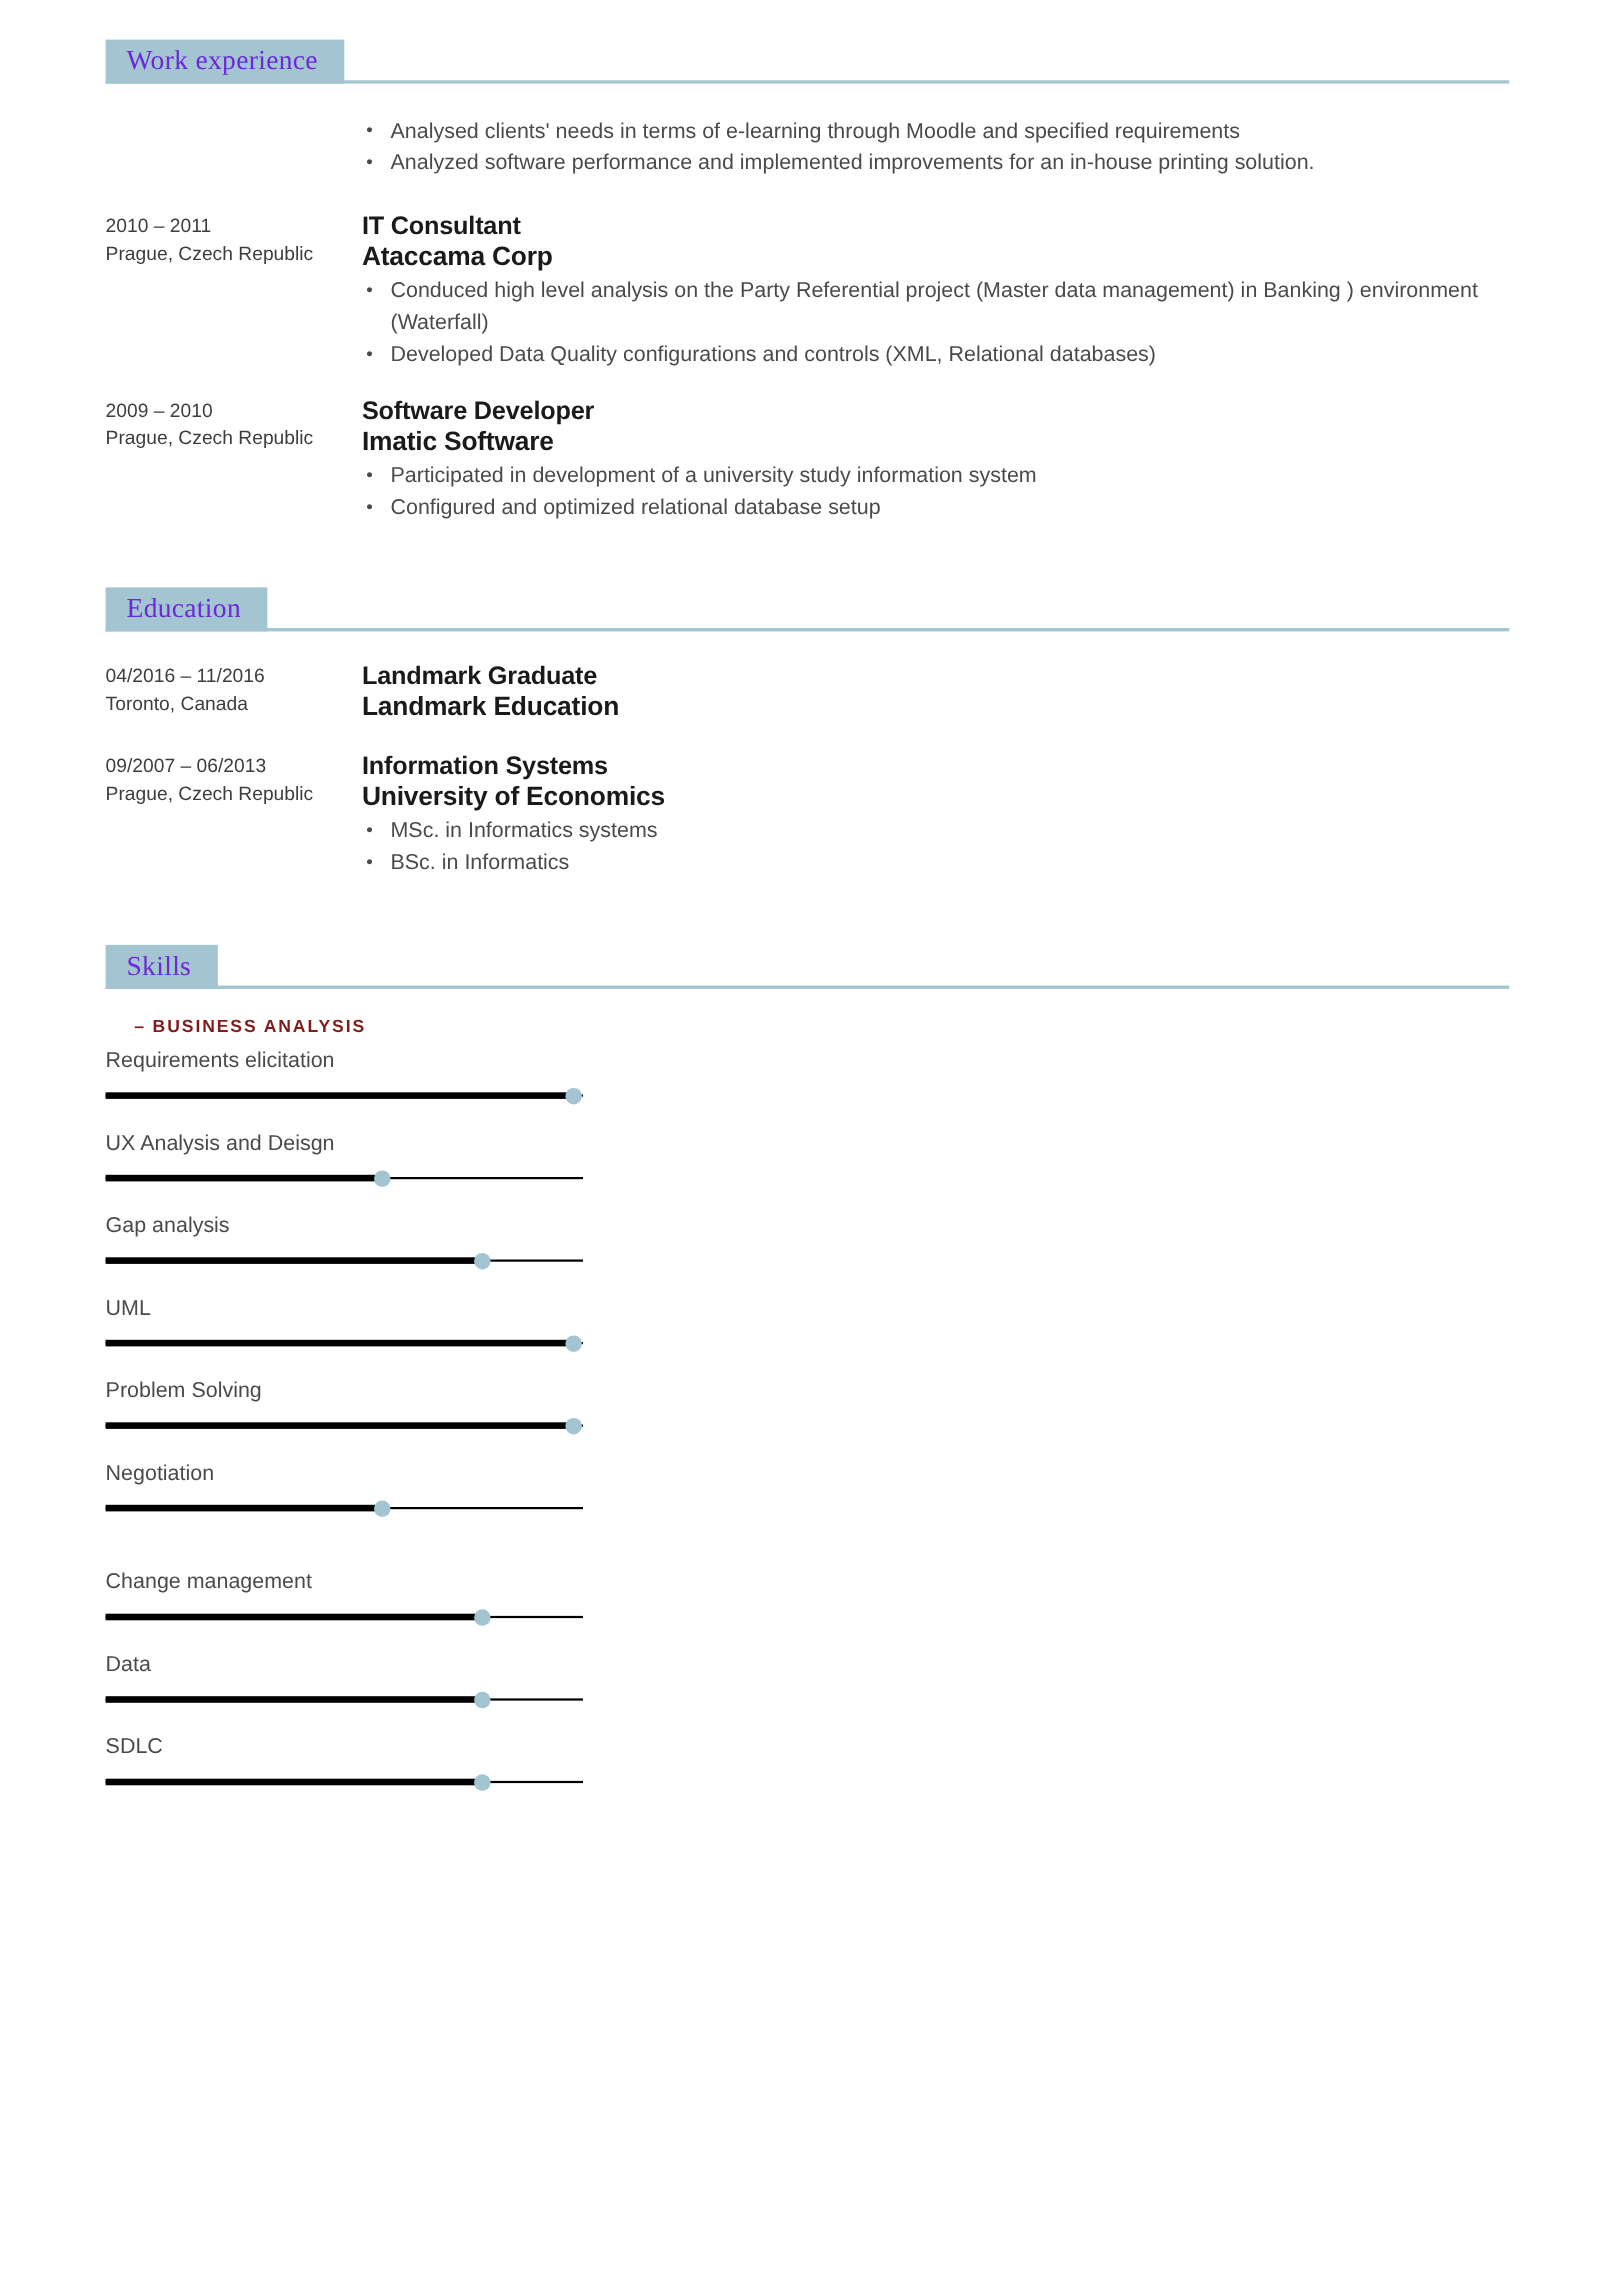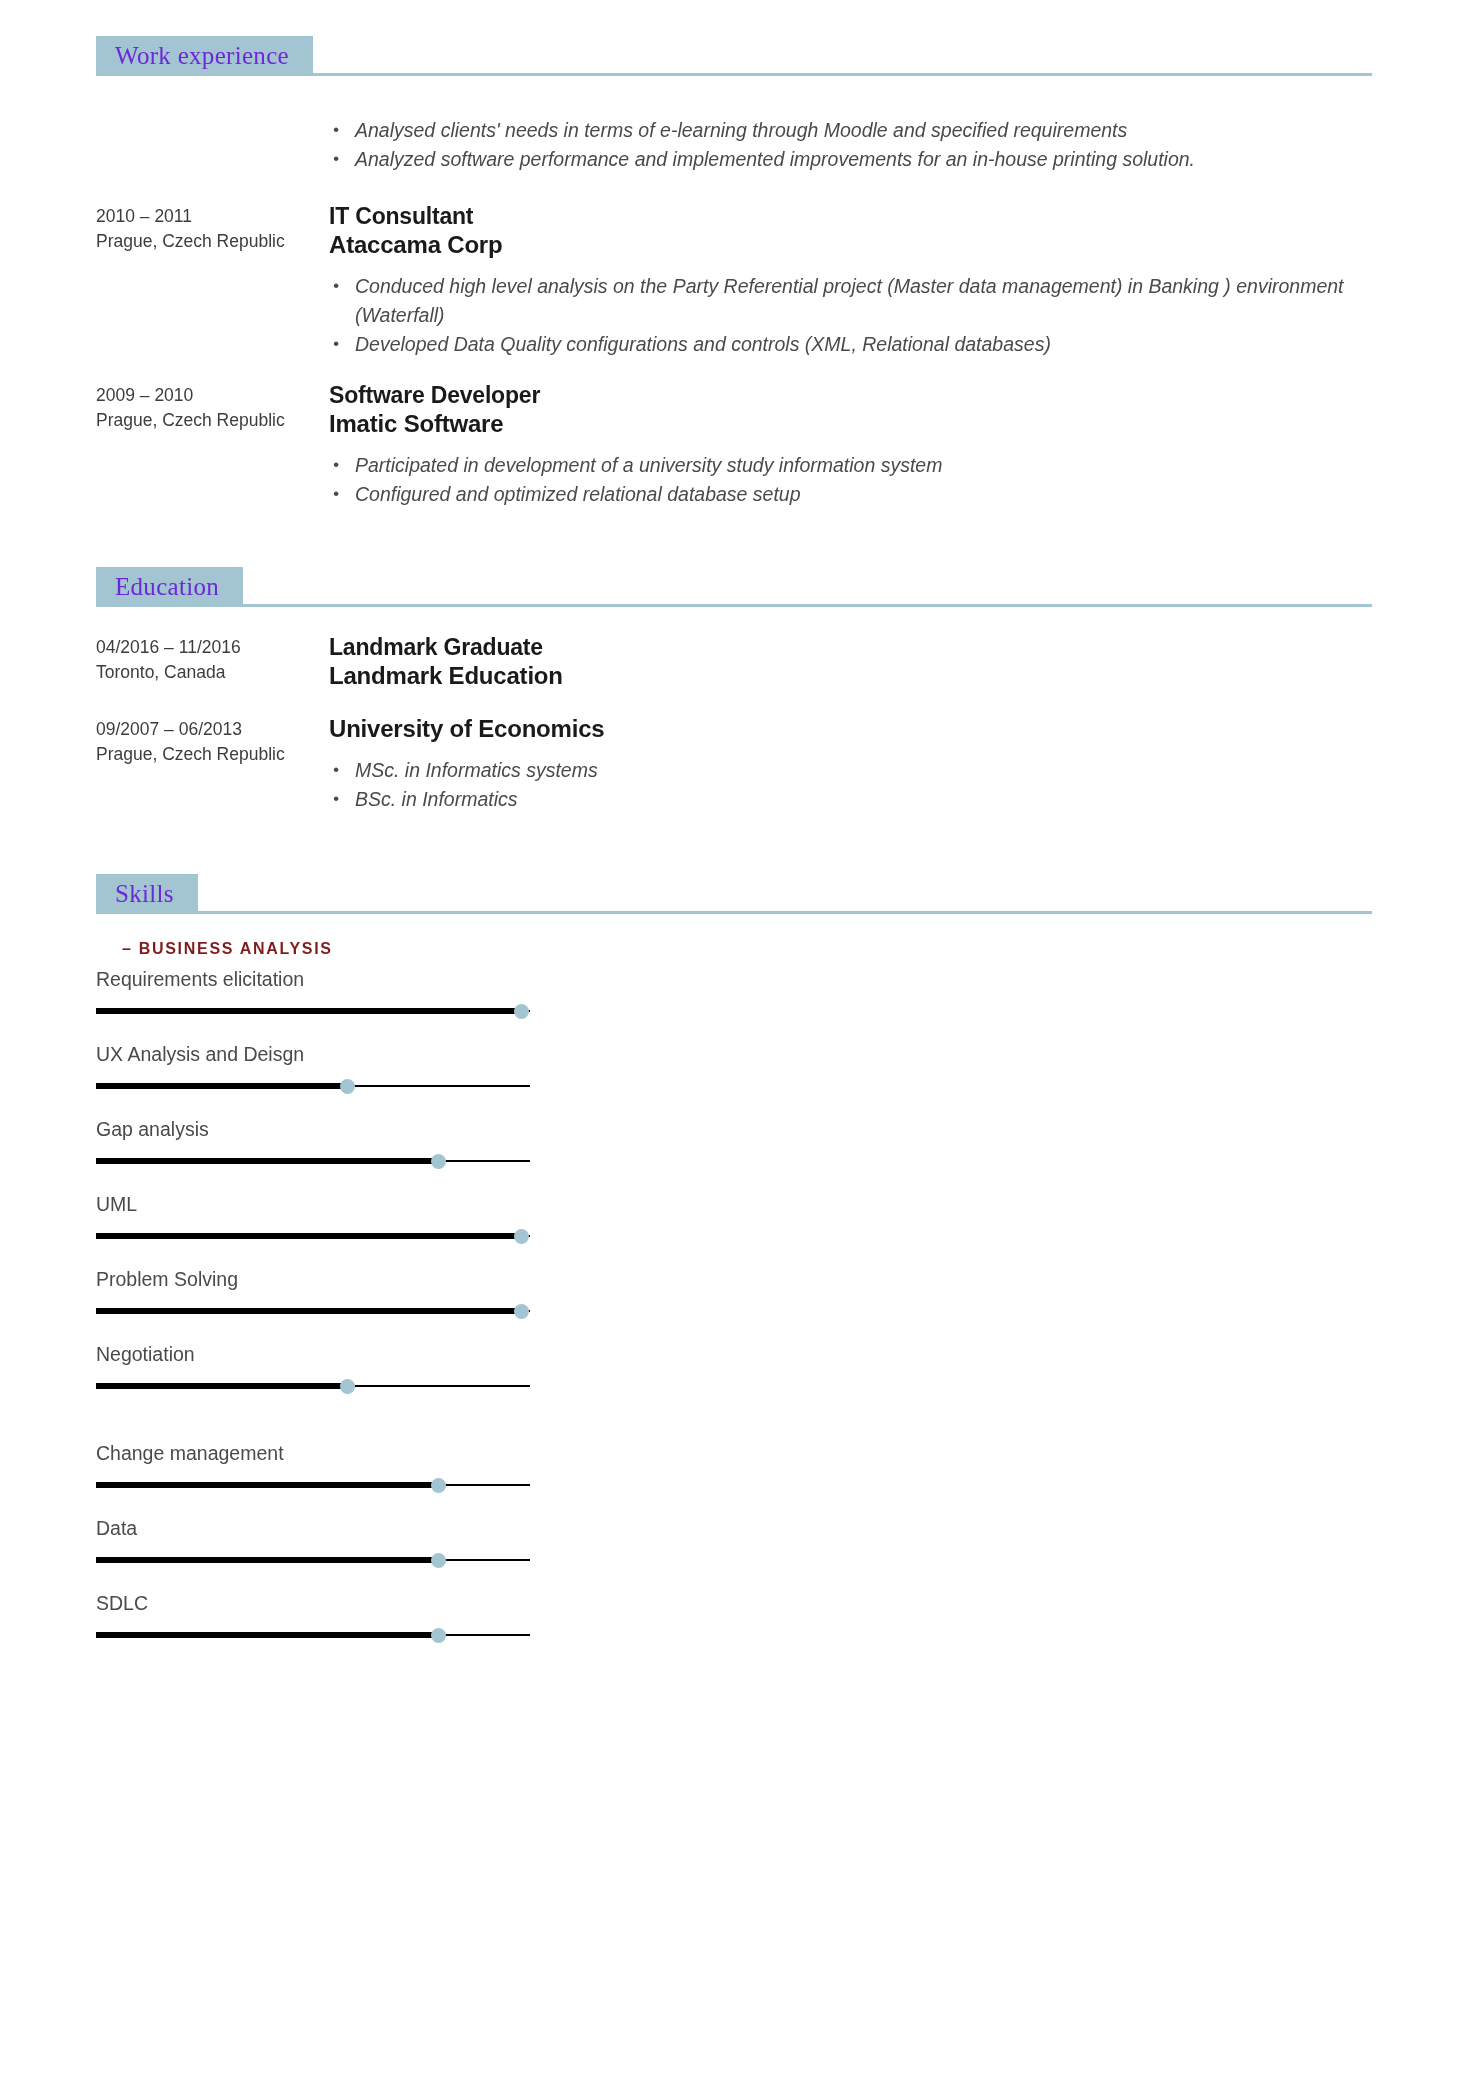--- a/index.html
+++ b/index.html
@@ -83,22 +83,21 @@
   .entry-org {
     font-size: 24px;
     font-weight: bold;
     color: #1a1a1a;
     line-height: 27px;
     letter-spacing: -0.2px;
   }
 
   ul.bullets {
     list-style: none;
-    margin-top: 14px;
-    font-style: italic;
+    margin-top: 3px;
   }
   ul.bullets li {
     position: relative;
     padding-left: 26px;
     font-size: 19.5px;
     line-height: 29px;
     color: #4a4a4a;
   }
   ul.bullets li::before {
     content: "\2022";
@@ -242,20 +241,21 @@
   </div>
 
   <div style="height:26px"></div>
 
   <div class="entry">
     <div class="entry-meta">
       <div class="date">09/2007 – 06/2013</div>
       <div class="place">Prague, Czech Republic</div>
     </div>
     <div class="entry-body">
+      <div class="entry-title">Information Systems</div>
       <div class="entry-org">University of Economics</div>
       <ul class="bullets">
         <li>MSc. in Informatics systems</li>
         <li>BSc. in Informatics</li>
       </ul>
     </div>
   </div>
 
   <div style="height:60px"></div>
   <div class="section-header">

